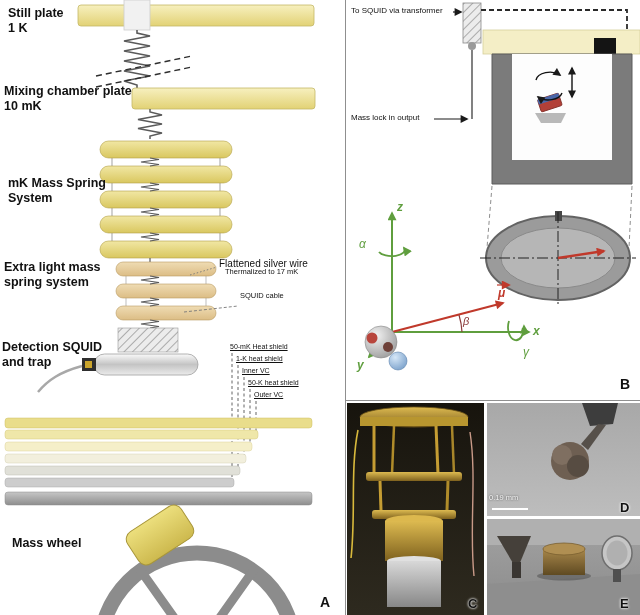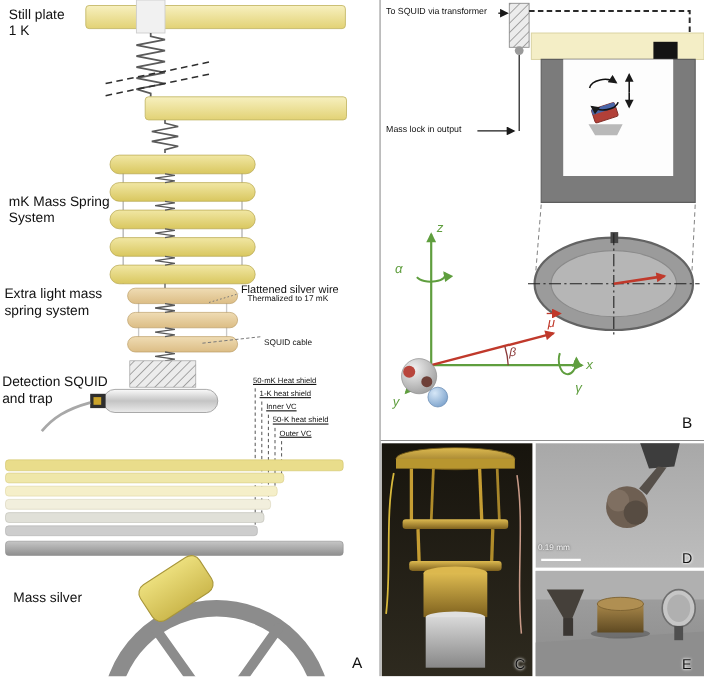--- a/index.html
+++ b/index.html
@@ -1,21 +1,21 @@
 <!DOCTYPE html>
 <html><head>
 <meta charset="utf-8">
 <style>
   *{box-sizing:border-box}
   html,body{margin:0;padding:0;background:#ffffff}
   #fig{position:relative;width:640px;height:615px;background:#fff;overflow:hidden;
        font-family:"Liberation Sans",sans-serif;}
   #fig svg{position:absolute;left:0;top:0}
   .lbl{position:absolute;color:#111;white-space:pre-line;line-height:1.18}
-  .bold{font-weight:normal}
+  .bold{font-weight:bold}
   .it{font-style:italic}
   .u{text-decoration:underline}
   .green{color:#5f9e3e}
   .red{color:#c0392b}
   .dred{color:#8b3a3a}
   .shadow{text-shadow:0 0 3px #fff,0 0 2px #fff}
   .white{color:#f8f8f8;text-shadow:0 0 2px #333}
 </style>
 </head>
 <body>
@@ -267,35 +267,37 @@
       <circle cx="398" cy="361" r="9" fill="url(#rBlue)" stroke="#5b82ad" stroke-width="0.6"></circle>
     </g>
   </g>
 
   <line x1="345.5" y1="0" x2="345.5" y2="615" stroke="#8f8f8f" stroke-width="1"></line>
   <line x1="346" y1="400.5" x2="640" y2="400.5" stroke="#8f8f8f" stroke-width="1"></line>
 </svg>
 
 <div class="lbl bold" style="left:8px;top:6px;font-size:12.5px">Still plate
 1 K</div>
+<div class="lbl bold" style="left:4px;top:84px;font-size:12.5px">Mixing chamber plate
+10 mK</div>
 <div class="lbl bold" style="left:8px;top:176px;font-size:12.5px">mK Mass Spring
 System</div>
 <div class="lbl bold" style="left:2px;top:340px;font-size:12.5px">Detection SQUID
 and trap</div>
 <div class="lbl bold" style="left:4px;top:260px;font-size:12.5px">Extra light mass
 spring system</div>
 <div class="lbl" style="left:219px;top:258px;font-size:10px">Flattened silver wire</div>
 <div class="lbl" style="left:225px;top:268px;font-size:7.5px">Thermalized to 17 mK</div>
-<div class="lbl" style="left:240px;top:308px;font-size:7.5px">SQUID cable</div>
+<div class="lbl" style="left:240px;top:292px;font-size:7.5px">SQUID cable</div>
 <div class="lbl u" style="left:230px;top:343px;font-size:7px">50-mK Heat shield</div>
 <div class="lbl u" style="left:236px;top:355px;font-size:7px">1-K heat shield</div>
 <div class="lbl u" style="left:242px;top:367px;font-size:7px">Inner VC</div>
 <div class="lbl u" style="left:248px;top:379px;font-size:7px">50-K heat shield</div>
 <div class="lbl u" style="left:254px;top:391px;font-size:7px">Outer VC</div>
-<div class="lbl bold" style="left:12px;top:536px;font-size:12.5px">Mass silver</div>
+<div class="lbl bold" style="left:12px;top:536px;font-size:12.5px">Mass wheel</div>
 <div class="lbl bold" style="left:320px;top:594px;font-size:14px">A</div>
 
 <div class="lbl" style="left:351px;top:6px;font-size:8px">To SQUID via transformer</div>
 <div class="lbl" style="left:351px;top:113px;font-size:8px">Mass lock in output</div>
 <div class="lbl it green bold" style="left:397px;top:200px;font-size:12px">z</div>
 <div class="lbl it green bold" style="left:533px;top:324px;font-size:12px">x</div>
 <div class="lbl it green bold" style="left:357px;top:358px;font-size:12px">y</div>
 <div class="lbl it green" style="left:359px;top:237px;font-size:12px">α</div>
 <div class="lbl it dred" style="left:463px;top:315px;font-size:11px">β</div>
 <div class="lbl it green" style="left:523px;top:345px;font-size:12px">γ</div>

